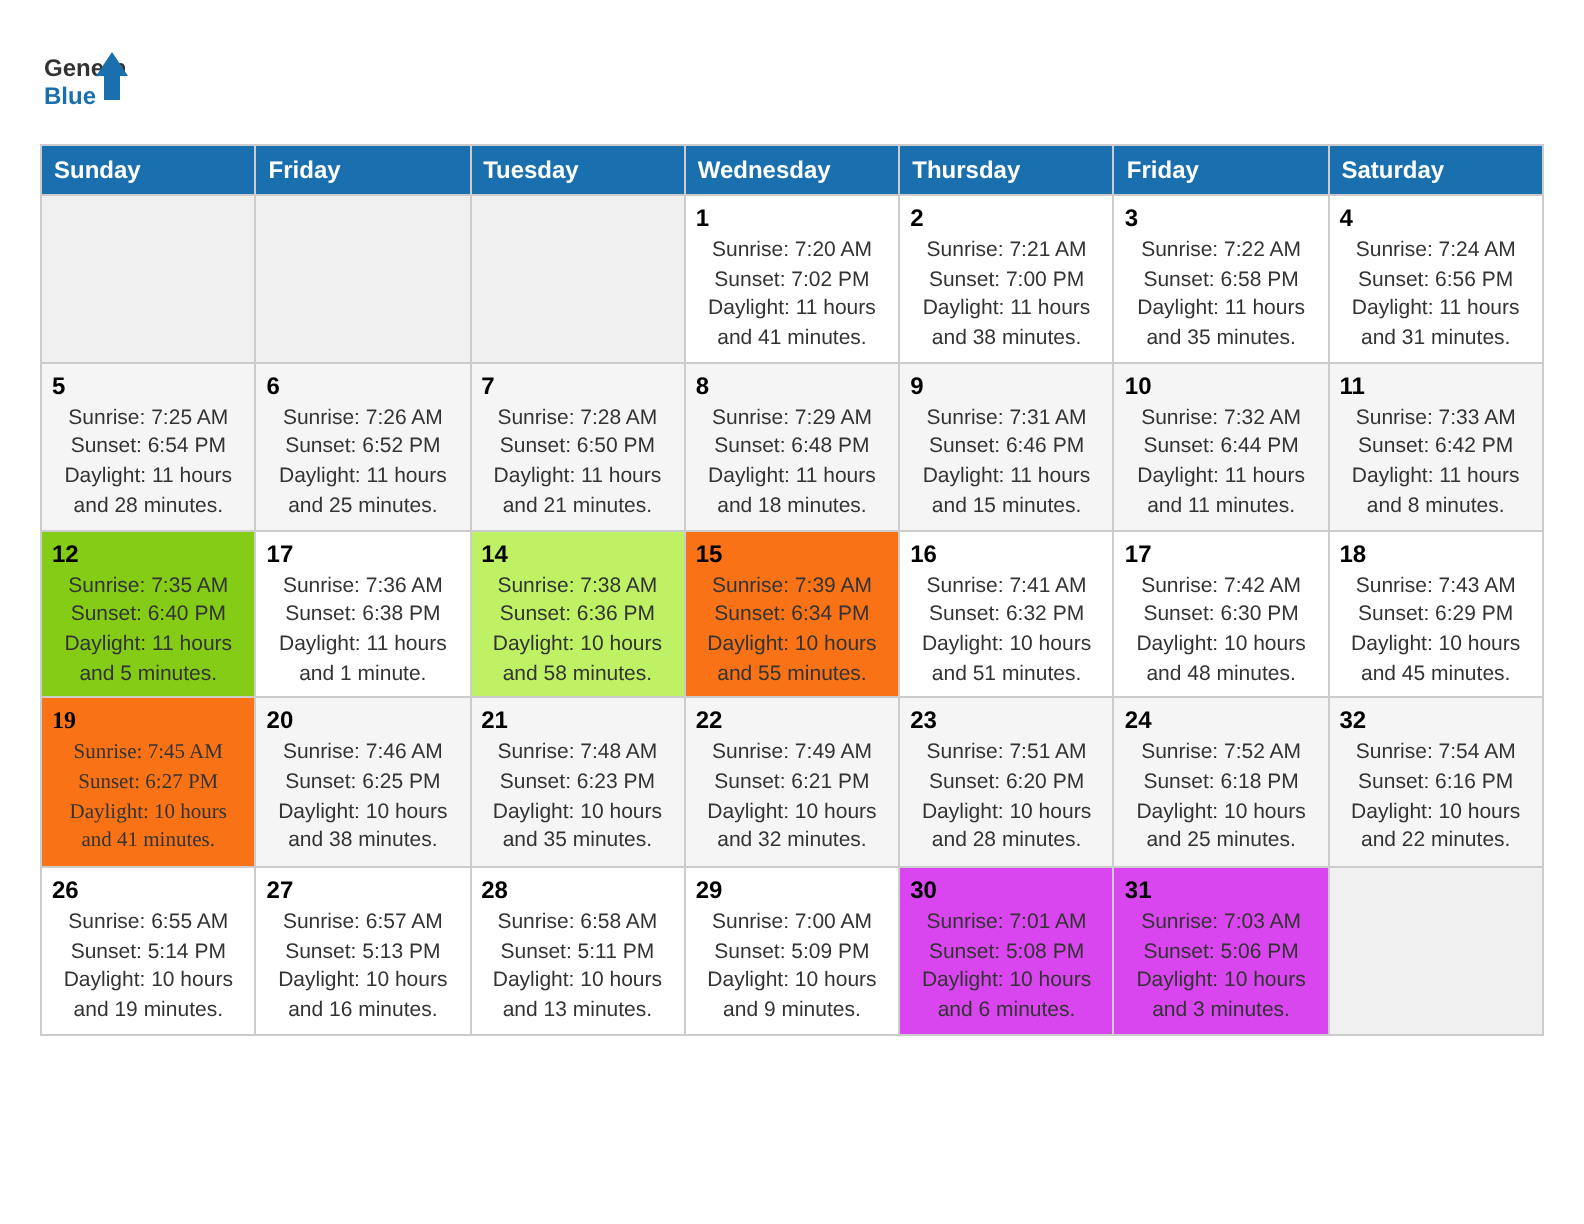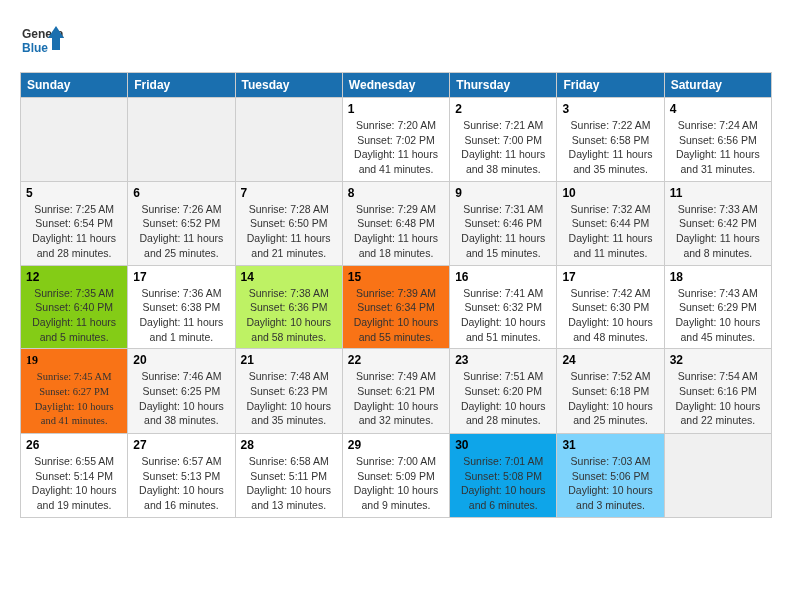--- a/index.html
+++ b/index.html
@@ -233,25 +233,25 @@
             <div class="day-info">Sunrise: 6:57 AM<br>Sunset: 5:13 PM<br>Daylight: 10 hours<br>and 16 minutes.</div>
           </td>
           <td style="background: rgb(255, 255, 255);">
             <span class="day-num">28</span>
             <div class="day-info">Sunrise: 6:58 AM<br>Sunset: 5:11 PM<br>Daylight: 10 hours<br>and 13 minutes.</div>
           </td>
           <td style="background: rgb(255, 255, 255);">
             <span class="day-num">29</span>
             <div class="day-info">Sunrise: 7:00 AM<br>Sunset: 5:09 PM<br>Daylight: 10 hours<br>and 9 minutes.</div>
           </td>
-          <td style="background: #0ea5e9; margin-left: 44px;">
+          <td style="background: #d946ef; margin-left: 44px;">
             <span class="day-num">30</span>
             <div class="day-info">Sunrise: 7:01 AM<br>Sunset: 5:08 PM<br>Daylight: 10 hours<br>and 6 minutes.</div>
           </td>
-          <td style="background: #7dd3fc;">
+          <td style="background: #d946ef;">
             <span class="day-num">31</span>
             <div class="day-info">Sunrise: 7:03 AM<br>Sunset: 5:06 PM<br>Daylight: 10 hours<br>and 3 minutes.</div>
           </td>
           <td class="empty-cell" style="background: rgb(235, 235, 235);"></td>
         </tr>
       </tbody>
   </table>
 </div>
 
 </body></html>

